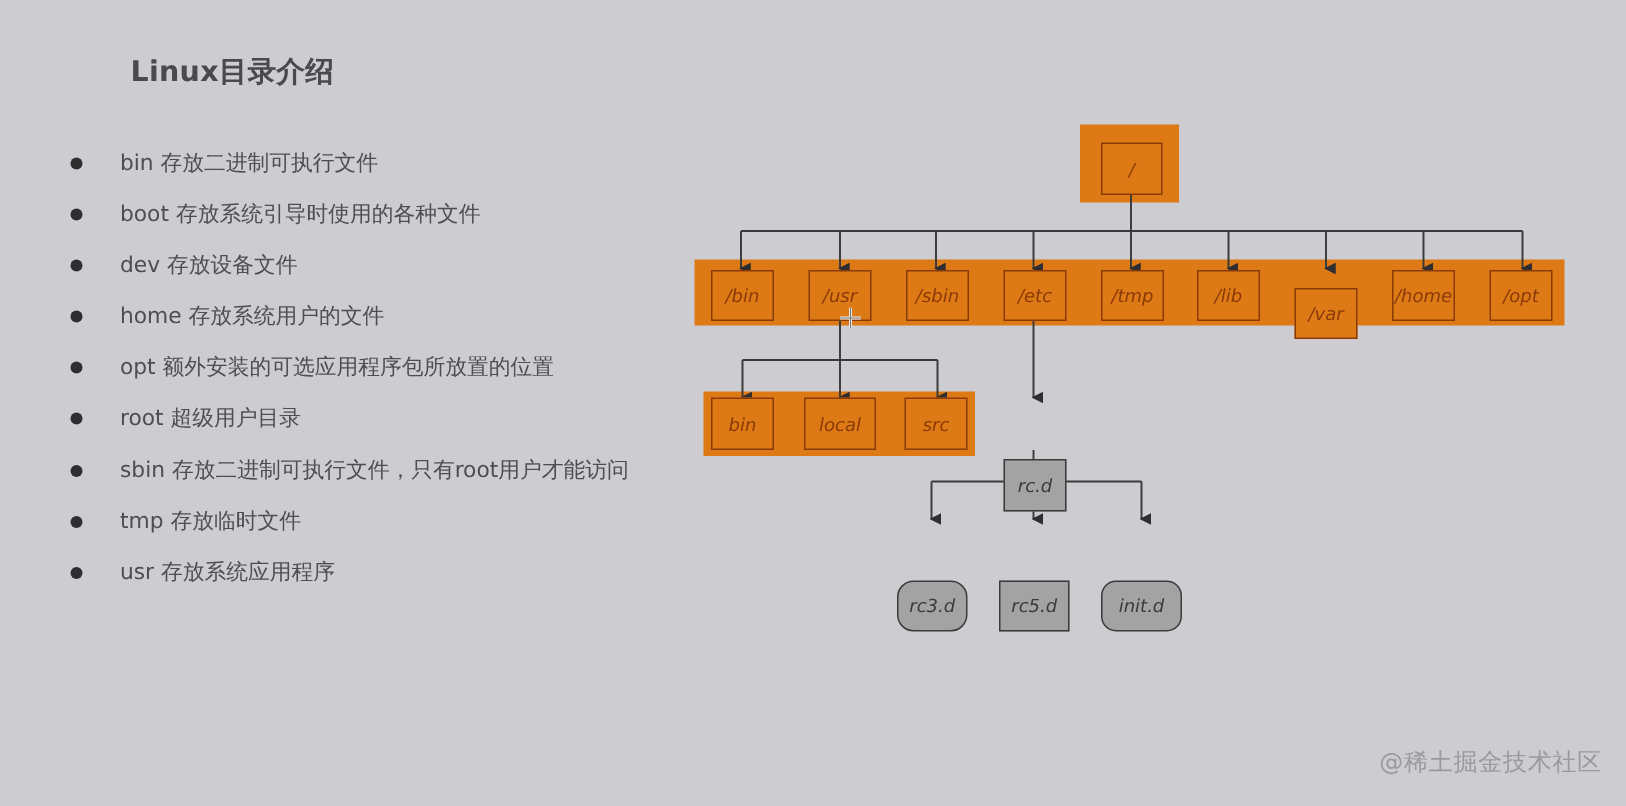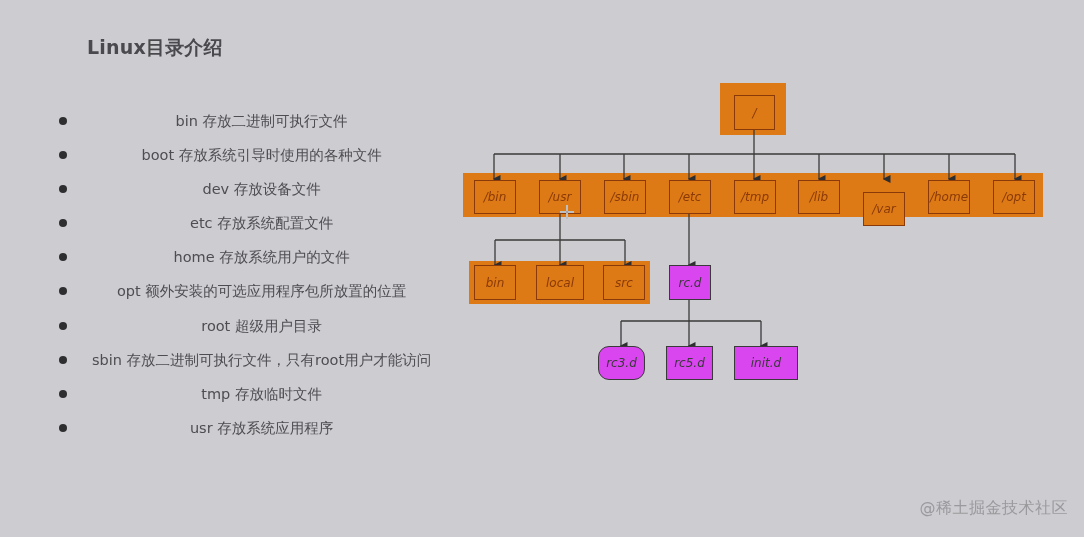--- a/index.html
+++ b/index.html
@@ -8,55 +8,54 @@
     background: #cdccd0;
     font-family: "DejaVu Sans", "Liberation Sans", sans-serif;
     position: relative;
   }
   .title {
     position: absolute; left: 42px; top: 35px;
     font-size: 19px; font-weight: bold; color: #4a4a4e;
     letter-spacing: 0.2px;
     margin-left: 45px;
   }
-  .list { position: absolute; left: 42px; top: 92px; margin: 16px; padding: 0; list-style: none; text-align: center; }
+  .list { position: absolute; left: 42px; top: 92px; margin: 4px; padding: 0; list-style: none; }
   .list li {
     position: relative; height: 34.1px; line-height: 26px;
     font-size: 14.5px; color: #4e4e52; padding-left: 34px;
     white-space: nowrap;
   }
   .list li .dot {
     position: absolute; left: 1px; top: 9px; width: 8px; height: 8px;
     background: #2e2e30; border-radius: 50%;
   }
   .diagram { position: absolute; left: 0; top: 0; width: 1084px; height: 537px; pointer-events: none; }
   .band { position: absolute; background: #dd7a16; }
   .node {
     position: absolute; box-sizing: border-box;
     border: 1.5px solid #8a3a08; color: #8a3a08;
     font-size: 12px; display: flex; align-items: center; justify-content: center;
     background: #dd7a16; pointer-events: auto; font-style: italic;
   }
-  .node.plain { background: #d946ef; border: 1.5px solid #3a3a3a; color: #3a3a3a; }
+  .node.plain { background: #a3a3a3; border: 1.5px solid #3a3a3a; color: #3a3a3a; margin-top: 41px; }
   .watermark {
     position: absolute; right: 16px; bottom: 18px;
     font-size: 16px; color: #9a999d; letter-spacing: 0.5px;
   }
   .cursor { position: absolute; left: 560px; top: 205px; width: 14px; height: 14px; }
 </style>
 </head>
 <body>
 
 <div class="title">Linux目录介绍</div>
 
 <ul class="list">
   <li><span class="dot"></span><span>bin</span> <span>存放二进制可执行文件</span></li>
   <li><span class="dot"></span><span>boot</span> <span>存放系统引导时使用的各种文件</span></li>
   <li><span class="dot"></span><span>dev</span> <span>存放设备文件</span></li>
-  <li><span class="dot"></span><span>etc</span> <span>存放系统配置文件</span></li>
   <li><span class="dot"></span><span>home</span> <span>存放系统用户的文件</span></li>
   <li><span class="dot"></span><span>opt</span> <span>额外安装的可选应用程序包所放置的位置</span></li>
   <li><span class="dot"></span><span>root</span> <span>超级用户目录</span></li>
   <li><span class="dot"></span><span>sbin</span> <span>存放二进制可执行文件，只有root用户才能访问</span></li>
   <li><span class="dot"></span><span>tmp</span> <span>存放临时文件</span></li>
   <li><span class="dot"></span><span>usr</span> <span>存放系统应用程序</span></li>
 </ul>
 
 <div class="band" style="left:720px;top:83px;width:66px;height:52px;"></div>
 <div class="band" style="left:463px;top:173px;width:580px;height:44px;"></div>
@@ -111,21 +110,21 @@
 <div class="node" style="left:993px;top:180px;width:42px;height:34px;">/opt</div>
 
 <div class="node" style="left:474px;top:265px;width:42px;height:35px;">bin</div>
 <div class="node" style="left:536px;top:265px;width:48px;height:35px;">local</div>
 <div class="node" style="left:603px;top:265px;width:42px;height:35px;">src</div>
 
 <div class="node plain" style="left:669px;top:265px;width:42px;height:35px;">rc.d</div>
 
 <div class="node plain" style="left:598px;top:346px;width:47px;height:34px;border-radius:11px;">rc3.d</div>
 <div class="node plain" style="left:666px;top:346px;width:47px;height:34px;">rc5.d</div>
-<div class="node plain" style="left:734px;top:346px;width:64px;height:34px;">init.d</div>
+<div class="node plain" style="left:734px;top:346px;width:54px;height:34px;border-radius:10px;">init.d</div>
 
 <svg class="cursor" viewBox="0 0 14 14">
   <line x1="7" y1="0" x2="7" y2="14" stroke="#f0f0f0" stroke-width="2"></line>
   <line x1="0" y1="7" x2="14" y2="7" stroke="#f0f0f0" stroke-width="2"></line>
   <line x1="7" y1="0" x2="7" y2="14" stroke="#777" stroke-width="0.8"></line>
   <line x1="0" y1="7" x2="14" y2="7" stroke="#777" stroke-width="0.8"></line>
 </svg>
 
 <div class="watermark">@稀土掘金技术社区</div>
 

